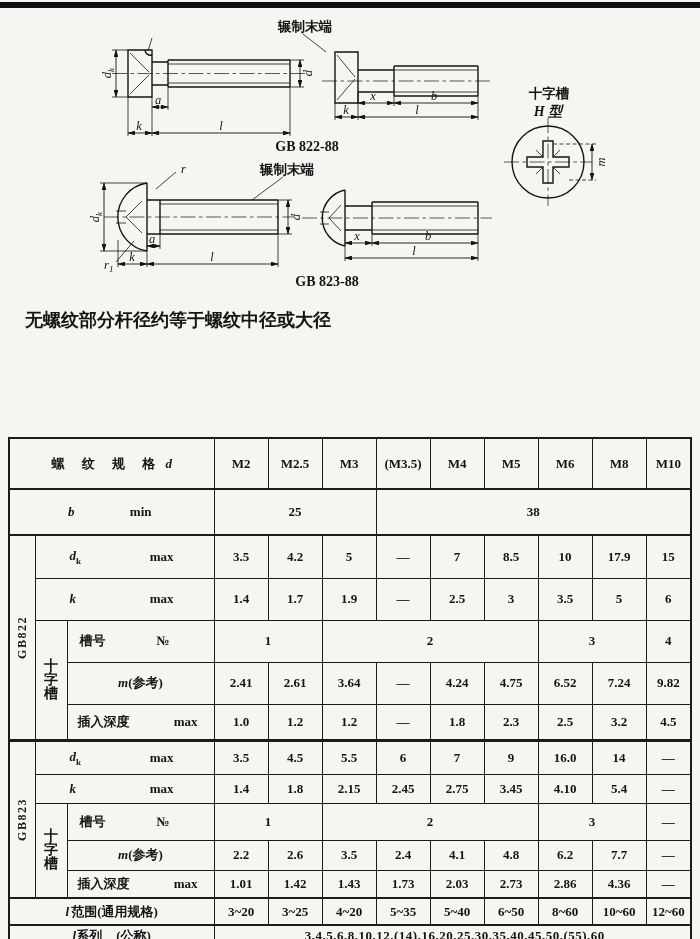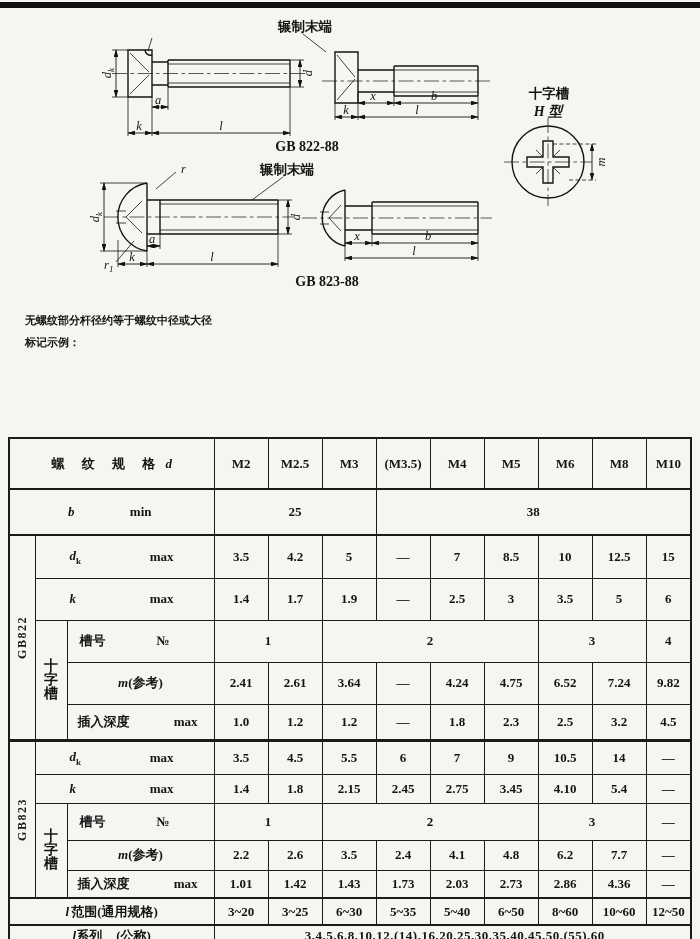--- a/index.html
+++ b/index.html
@@ -13,21 +13,21 @@
   .tl{stroke:#141414;stroke-width:0.8;fill:none}
   .cl{stroke:#141414;stroke-width:0.7;stroke-dasharray:15 3.5 3.5 3.5;fill:none}
   .dl{stroke:#141414;stroke-width:0.9;fill:none}
   .dsh{stroke-dasharray:4 2.5}
   .dim{font-family:"Liberation Serif",serif;font-style:italic;font-size:12.5px;fill:#141414}
   .sub{font-size:9px}
   .cjk{font-family:"Liberation Serif","DejaVu Sans",serif;font-weight:bold;font-size:13.5px;fill:#141414}
   .cap{font-family:"Liberation Serif",serif;font-weight:bold;font-size:14px;fill:#141414}
 
   
-  .notes{position:absolute;left:25px;top:310px;width:660px;font-size:11px;font-weight:bold;line-height:21.5px;}
+  .notes{position:absolute;left:25px;top:310px;width:660px;font-size:18px;font-weight:bold;line-height:21.5px;}
   .notes .line{white-space:nowrap}
   .notes .ind{padding-left:26px}
 
   
   table.spec{position:absolute;left:8px;top:437px;width:684px;border-collapse:collapse;table-layout:fixed;
              border:2.5px solid #1b1b1b;border-bottom-width:3.5px;}
   table.spec td{border:1px solid #1b1b1b;text-align:center;padding:0;font-weight:bold;font-size:13px;
                 color:#141414;overflow:hidden;}
   tr.t2 td{border-top-width:2.5px}
   tr.t3 td{border-top-width:3px}
@@ -160,21 +160,20 @@
       <line class="dl" x1="372" y1="235" x2="478" y2="235" marker-start="url(#ar)" marker-end="url(#ar)"></line>
       <text class="dim" x="428" y="232" text-anchor="middle">b</text>
       <path class="tl" d="M345,238 V253 M478,238 V253"></path>
       <line class="dl" x1="345" y1="250" x2="478" y2="250" marker-start="url(#ar)" marker-end="url(#ar)"></line>
       <text class="dim" x="414" y="247" text-anchor="middle">l</text>
     </g>
   </svg>
 
   <div class="notes">
     <div class="line">无螺纹部分杆径约等于螺纹中径或大径</div>
-    <div class="line">标记示例：</div>
   </div>
 
   <table class="spec">
     <colgroup>
       <col style="width:26px">
         <col style="width:32px">
         <col style="width:147px">
       <col style="width:54px">
         <col style="width:54px">
         <col style="width:54px">
@@ -221,21 +220,21 @@
               <span>max</span>
             </div>
           </td>
       <td>3.5</td>
       <td>4.2</td>
       <td>5</td>
       <td>—</td>
       <td>7</td>
       <td>8.5</td>
       <td>10</td>
-      <td>12.5</td>
+      <td>17.9</td>
       <td>15</td>
     </tr>
     <tr style="height:42px">
       <td colspan="2">
             <div class="lab pad1">
               <i>k</i>
               <span>max</span>
             </div>
           </td>
       <td>1.4</td>
@@ -308,21 +307,21 @@
               <span><i>d</i><sub>k</sub></span>
               <span>max</span>
             </div>
           </td>
       <td>3.5</td>
       <td>4.5</td>
       <td>5.5</td>
       <td>6</td>
       <td>7</td>
       <td>9</td>
-      <td>10.5</td>
+      <td>16.0</td>
       <td>14</td>
       <td>—</td>
     </tr>
     <tr style="height:29px">
       <td colspan="2">
             <div class="lab pad1">
               <i>k</i>
               <span>max</span>
             </div>
           </td>
@@ -387,27 +386,27 @@
 
     <tr class="t2" style="height:27px">
       <td colspan="3">
             <div class="clab">
               <i>l</i>
               <span>范围(通用规格)</span>
             </div>
           </td>
       <td>3~20</td>
       <td>3~25</td>
-      <td>6~30</td>
+      <td>4~20</td>
       <td>5~35</td>
       <td>5~40</td>
       <td>6~50</td>
       <td>8~60</td>
       <td>10~60</td>
-      <td>12~50</td>
+      <td>12~60</td>
     </tr>
     <tr class="t2" style="height:22px">
       <td colspan="3">
             <div class="clab gap">
               <span><i>l</i><span>系列</span></span>
               <span>(公称)</span>
             </div>
           </td>
       <td colspan="9" class="series-val">3,4,5,6,8,10,12,(14),16,20,25,30,35,40,45,50,(55),60</td>
     </tr>

